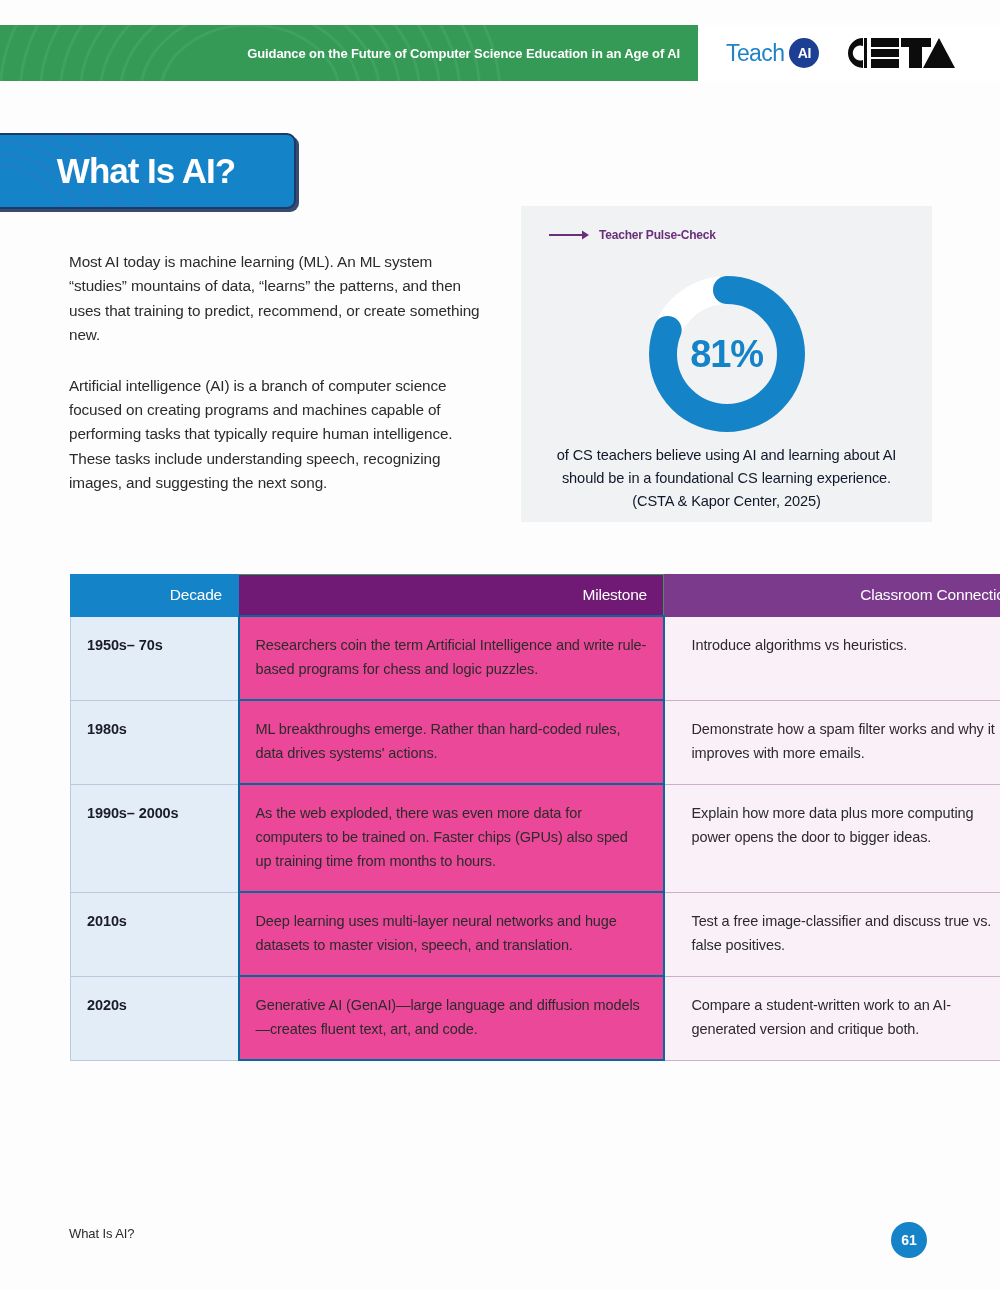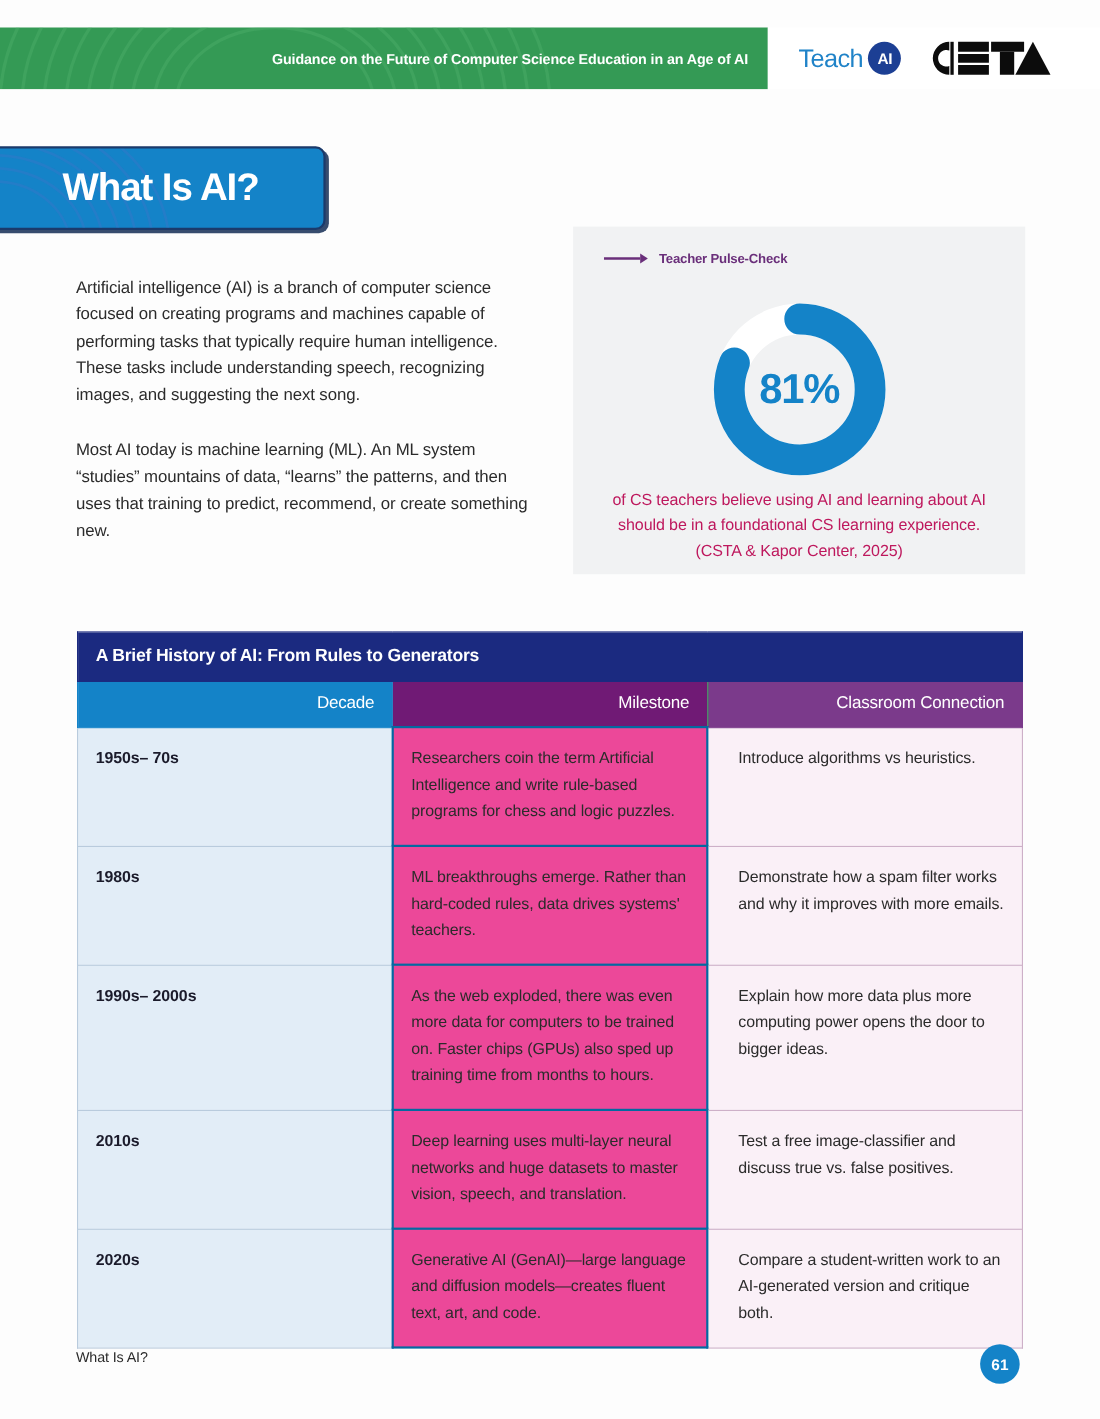--- a/index.html
+++ b/index.html
@@ -184,21 +184,21 @@
     letter-spacing: -1.2px;
   }
   .pulse-caption {
     position: absolute;
     left: 20px;
     right: 20px;
     top: 238px;
     text-align: center;
     font-size: 14.6px;
     line-height: 23px;
-    color: #be185d;
+    color: #0f172a;
     letter-spacing: -0.1px;
   }
 
   
   .history-table {
     position: absolute;
     left: 70px;
     top: 574px;
     width: 860px;
     border-collapse: collapse;
@@ -324,22 +324,22 @@
         <path d="M-105,90 A 115 96 0 0 1 125 90"></path>
         <path d="M-120,90 A 130 108 0 0 1 140 90"></path>
         <path d="M-135,90 A 145 120 0 0 1 155 90"></path>
         <path d="M-150,90 A 160 132 0 0 1 170 90"></path>
       </g>
     </svg>
     <div class="title-banner-text">What Is AI?</div>
   </div>
 
   <div class="intro-col">
+    <p>Most AI today is machine learning (ML). An ML system “studies” mountains of data, “learns” the patterns, and then uses that training to predict, recommend, or create something new.</p>
     <p>Artificial intelligence (AI) is a branch of computer science focused on creating programs and machines capable of performing tasks that typically require human intelligence. These tasks include understanding speech, recognizing images, and suggesting the next song.</p>
-    <p>Most AI today is machine learning (ML). An ML system “studies” mountains of data, “learns” the patterns, and then uses that training to predict, recommend, or create something new.</p>
   </div>
 
   <div class="pulse-panel">
     <div class="pulse-heading">
       <svg class="pulse-arrow" width="40" height="14" viewBox="0 0 40 14">
         <line x1="0" y1="7" x2="33" y2="7" stroke="#6a2f7a" stroke-width="2.2"></line>
         <polygon points="33,2.5 40,7 33,11.5" fill="#6a2f7a"></polygon>
       </svg>
       <span class="pulse-heading-text">Teacher Pulse-Check</span>
     </div>
@@ -355,37 +355,34 @@
         <div class="donut-value">81%</div>
       </div>
     </div>
 
     <div class="pulse-caption">of CS teachers believe using AI and learning about AI should be in a foundational CS learning experience. (CSTA &amp; Kapor Center, 2025)</div>
   </div>
 
   <table class="history-table">
     <thead>
       <tr>
-        <th class="tbl-title" colspan="3">A Brief History of AI: From Rules to Generators</th>
-      </tr>
-      <tr>
         <th class="col-head head-decade" style="width:135px">Decade</th>
         <th class="col-head head-milestone" style="width:392px">Milestone</th>
         <th class="col-head head-classroom" style="width:333px">Classroom Connection</th>
       </tr>
     </thead>
     <tbody>
       <tr>
         <td class="cell-decade">1950s– 70s</td>
         <td class="cell-milestone">Researchers coin the term Artificial Intelligence and write rule-based programs for chess and logic puzzles.</td>
         <td class="cell-classroom">Introduce algorithms vs heuristics.</td>
       </tr>
       <tr>
         <td class="cell-decade">1980s</td>
-        <td class="cell-milestone">ML breakthroughs emerge. Rather than hard-coded rules, data drives systems' teachers.</td>
+        <td class="cell-milestone">ML breakthroughs emerge. Rather than hard-coded rules, data drives systems' actions.</td>
         <td class="cell-classroom">Demonstrate how a spam filter works and why it improves with more emails.</td>
       </tr>
       <tr>
         <td class="cell-decade">1990s– 2000s</td>
         <td class="cell-milestone">As the web exploded, there was even more data for computers to be trained on. Faster chips (GPUs) also sped up training time from months to hours.</td>
         <td class="cell-classroom">Explain how more data plus more computing power opens the door to bigger ideas.</td>
       </tr>
       <tr>
         <td class="cell-decade">2010s</td>
         <td class="cell-milestone">Deep learning uses multi-layer neural networks and huge datasets to master vision, speech, and translation.</td>

